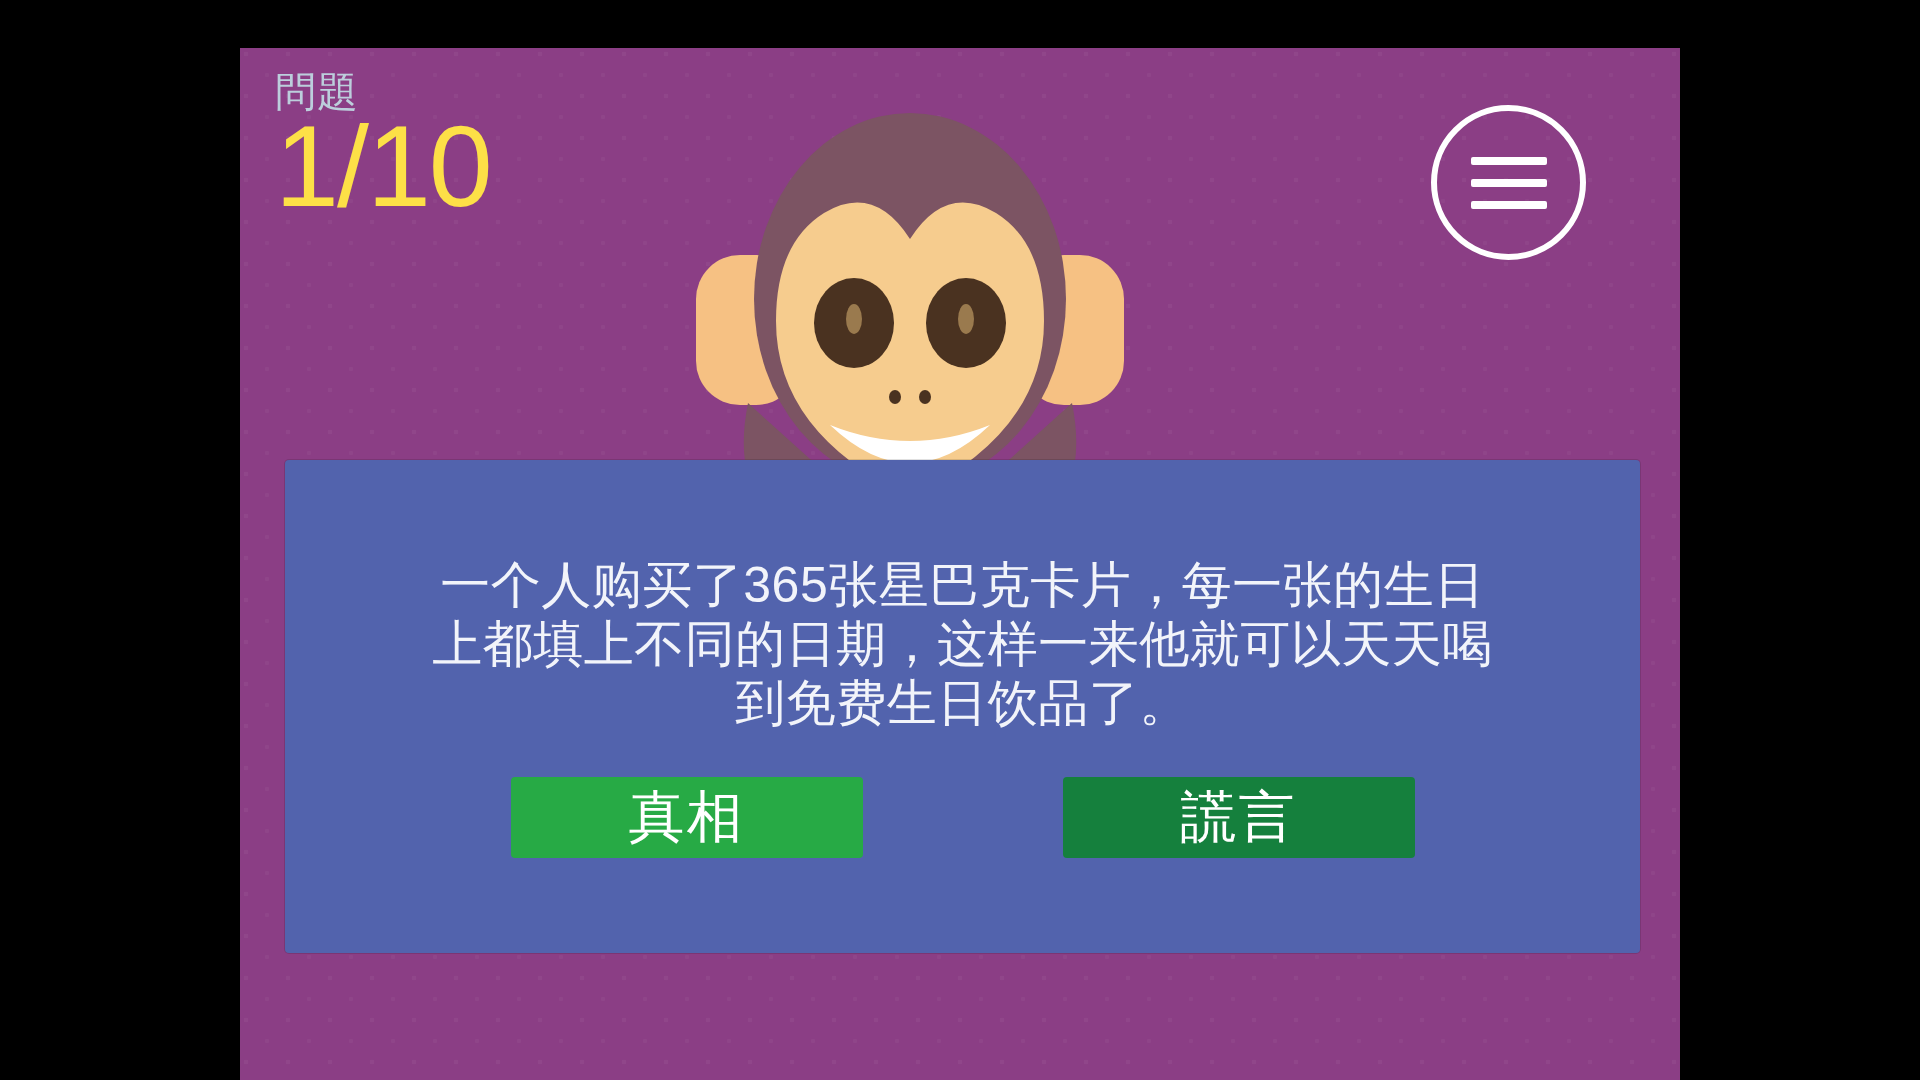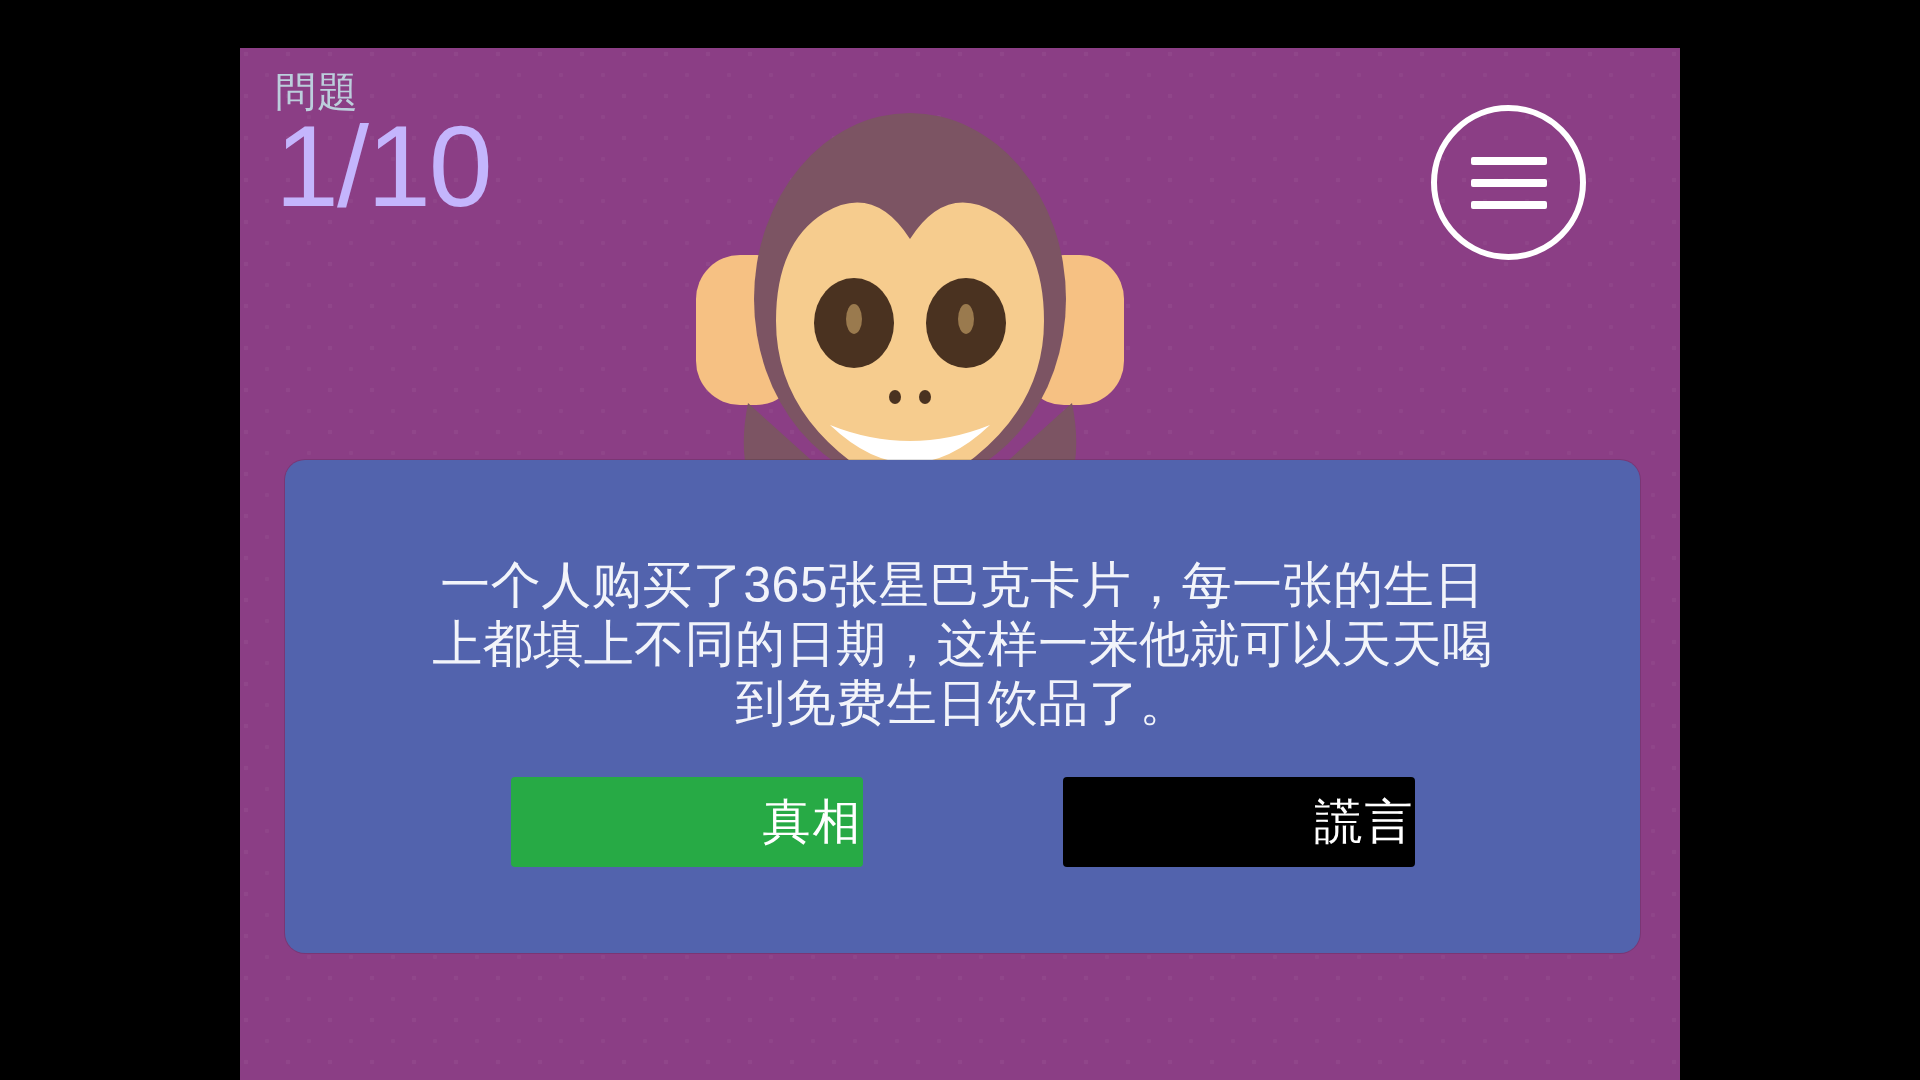--- a/index.html
+++ b/index.html
@@ -31,59 +31,59 @@
   .bar.left { left:0; }
   .bar.right { left:1680px; }
 
   
   #counter { position:absolute; left:35px; top:24px; z-index:6; line-height:1; }
   #counter .lbl {
     font-size:41px; color:#BCCEDC; letter-spacing:1px;
     font-weight:400; display:block;
   }
   #counter .num {
-    font-size:115px; color:#c4b5fd; font-weight:400;
+    font-size:115px; color:#fde047; font-weight:400;
     display:block; margin-top:-4px; letter-spacing:-2px;
   }
 
   
   #menu-btn {
     position:absolute; right:94px; top:57px; z-index:8;
     width:155px; height:155px; border-radius:50%;
     border:6px solid #FFFFFF; background:transparent;
     display:flex; flex-direction:column; align-items:center; justify-content:center;
     gap:14px; cursor:pointer;
   }
   #menu-btn .line { width:76px; height:8px; background:#fff; border-radius:2px; }
 
   
   #monkey { position:absolute; left:450px; top:55px; width:440px; height:450px; z-index:3; }
 
   
   #card {
     position:absolute; left:45px; top:412px; width:1355px; height:493px;
-    background:#5263AD; border-radius:20px; z-index:5;
+    background:#5263AD; border-radius:4px; z-index:5;
     box-shadow:0 0 0 1px rgba(0,0,0,0.12);
     display:flex; flex-direction:column; align-items:center;
   }
   #question {
     color:#F2F4FA; font-size:50px; line-height:1.18;
     text-align:center; width:1080px; margin-top:96px;
     font-weight:400; letter-spacing:0.5px;
   }
   #answers {
     display:flex; gap:200px; margin-top:44px; align-items:center;
   }
   .answer-btn {
-    width:352px; height:90px; border:none; border-radius:4px;
-    font-size:48px; color:#FFFFFF; cursor:pointer;
-    font-family:inherit; letter-spacing:2px;text-align:right;
+    width:352px; height:81px; border:none; border-radius:4px;
+    font-size:56px; color:#FFFFFF; cursor:pointer;
+    font-family:inherit; letter-spacing:2px;
   }
   .answer-btn.truth { background:#27AA45; }
-  .answer-btn.lie   { background:#000000;font-family:Liberation Serif, serif; }
+  .answer-btn.lie   { background:#15803d;font-family:Liberation Serif, serif; }
 </style>
 </head>
 <body>
 
 <div id="stage">
 
   <div class="bar left"></div>
   <div class="bar right"></div>
 
   <div id="viewport">

